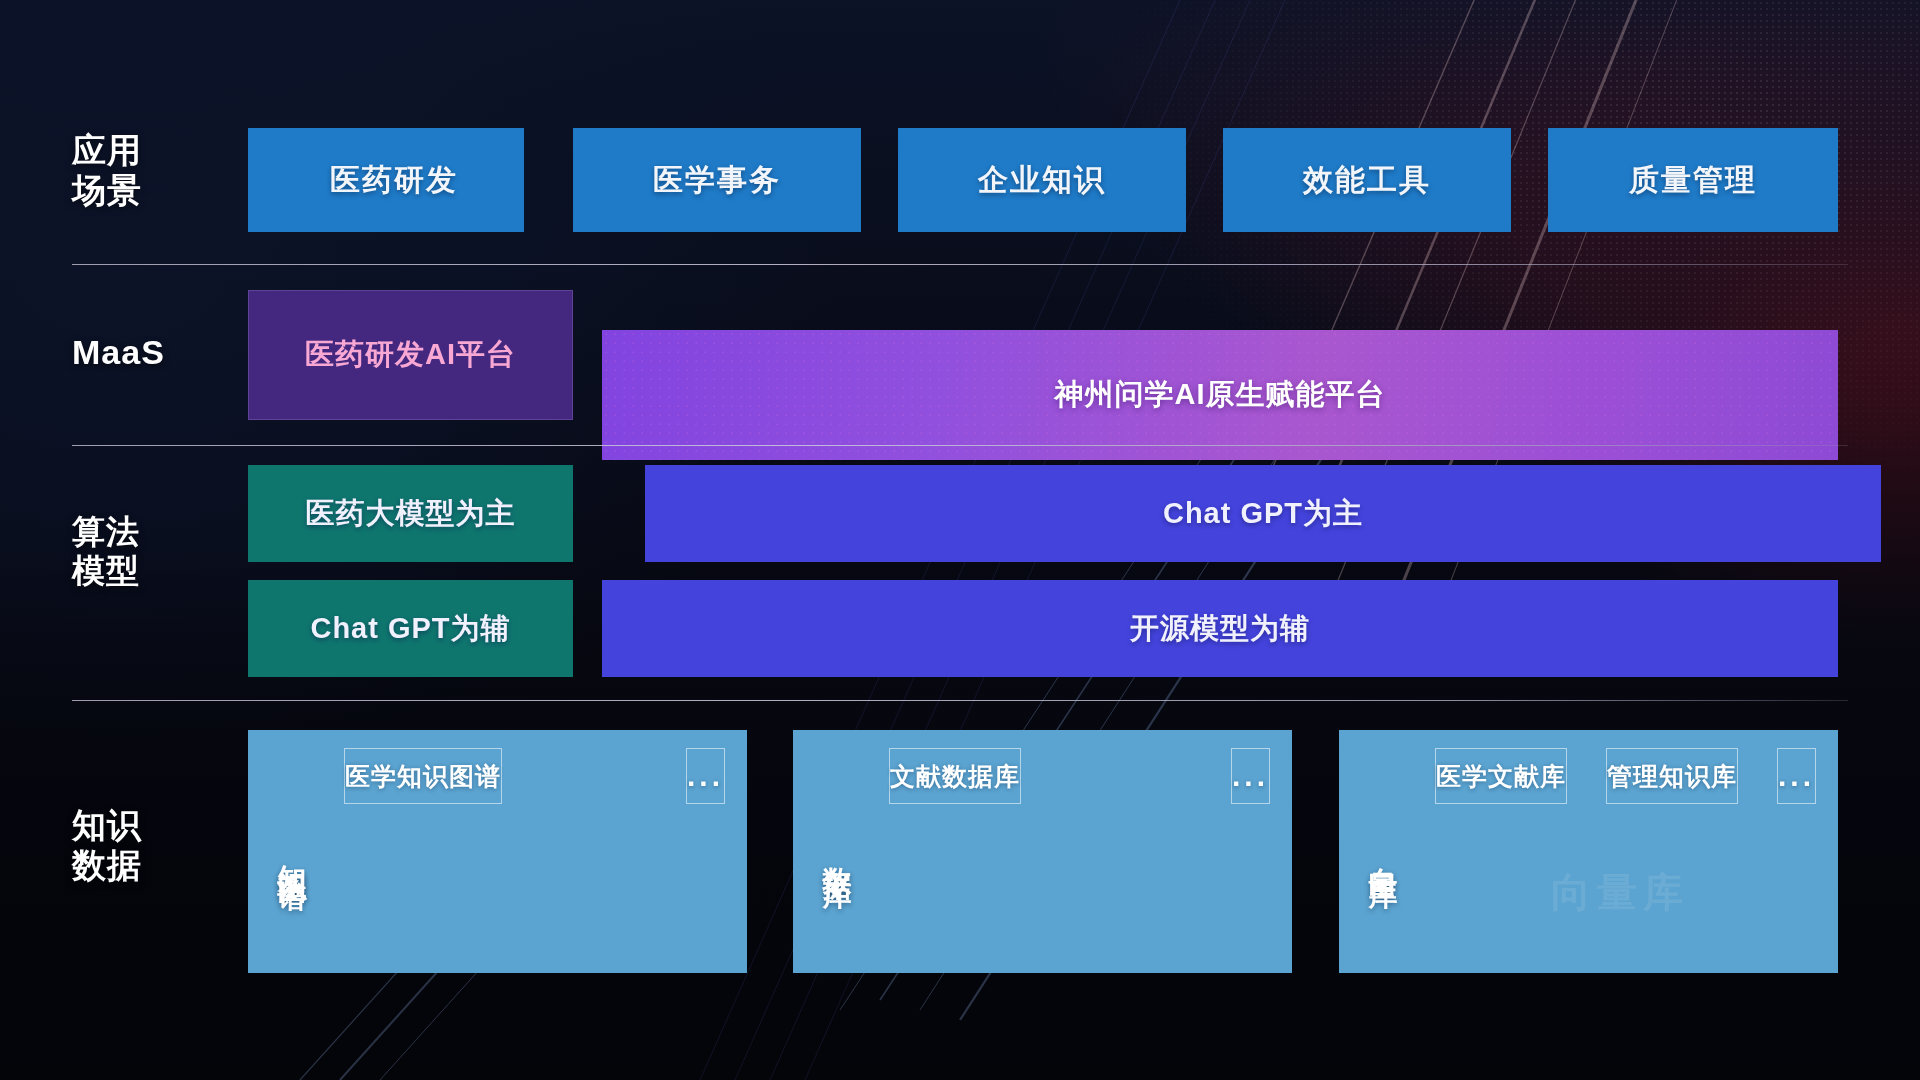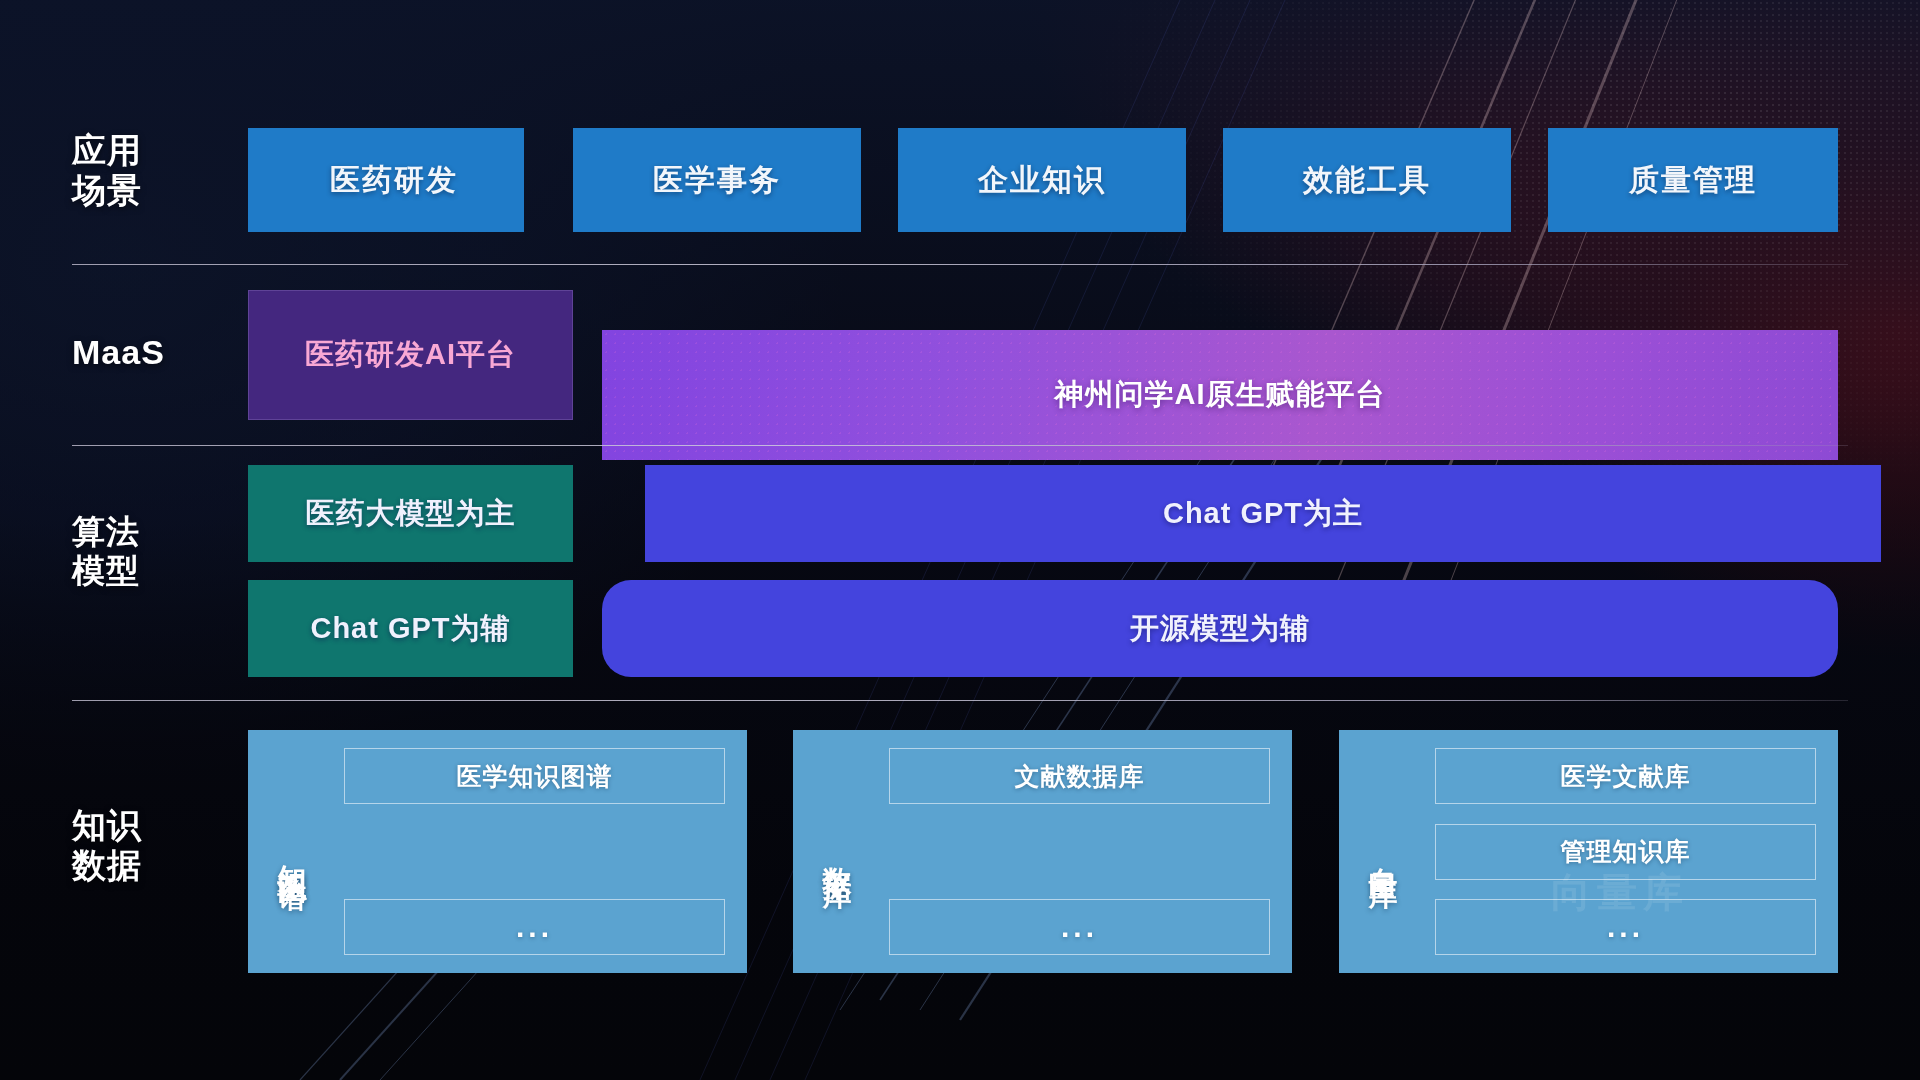--- a/index.html
+++ b/index.html
@@ -120,21 +120,21 @@
   }
   .kgroup .vlabel{
     width:60px; flex:0 0 60px;
     display:flex; align-items:center; justify-content:center;
     color:#ffffff; font-size:29px; font-weight:bold;
     writing-mode:vertical-rl; text-orientation:upright;
     letter-spacing:5px; line-height:1;
     text-shadow:0 2px 5px rgba(10,40,70,.4);
   }
   .kgroup .items{
-    flex:1; display:flex; flex-direction:column; justify-content:space-between;
+    flex:1; display:flex; justify-content:space-between;
     padding:6px 8px 6px 22px;
   }
   .kitem{
     height:56px; border:1px solid rgba(255,255,255,.55);
     display:flex; align-items:center; justify-content:center;
     color:#ffffff; font-size:25px; font-weight:bold; letter-spacing:1px;
     text-shadow:0 1px 4px rgba(10,40,70,.4);
   }
   .kitem.dots3{ font-size:30px; letter-spacing:4px; }
 
@@ -247,21 +247,21 @@
       <div class="alg narrow" style="top:0;">
         <span>医药大模型为主</span>
       </div>
       <div class="alg wide" style="top:0;margin-left:43px;">
         <span>Chat GPT为主</span>
       </div>
 
       <div class="alg narrow" style="top:115px;">
         <span>Chat GPT为辅</span>
       </div>
-      <div class="alg wide" style="top:115px;border-radius:29px;">
+      <div class="alg wide" style="top:115px;">
         <span>开源模型为辅</span>
       </div>
     </div>
 
     <div class="divider" style="top:700px;"></div>
 
     <div class="row" style="top:730px;">
       <div class="rlabel" style="top:75px;">
         <div>知识</div>
         <div>数据</div>

